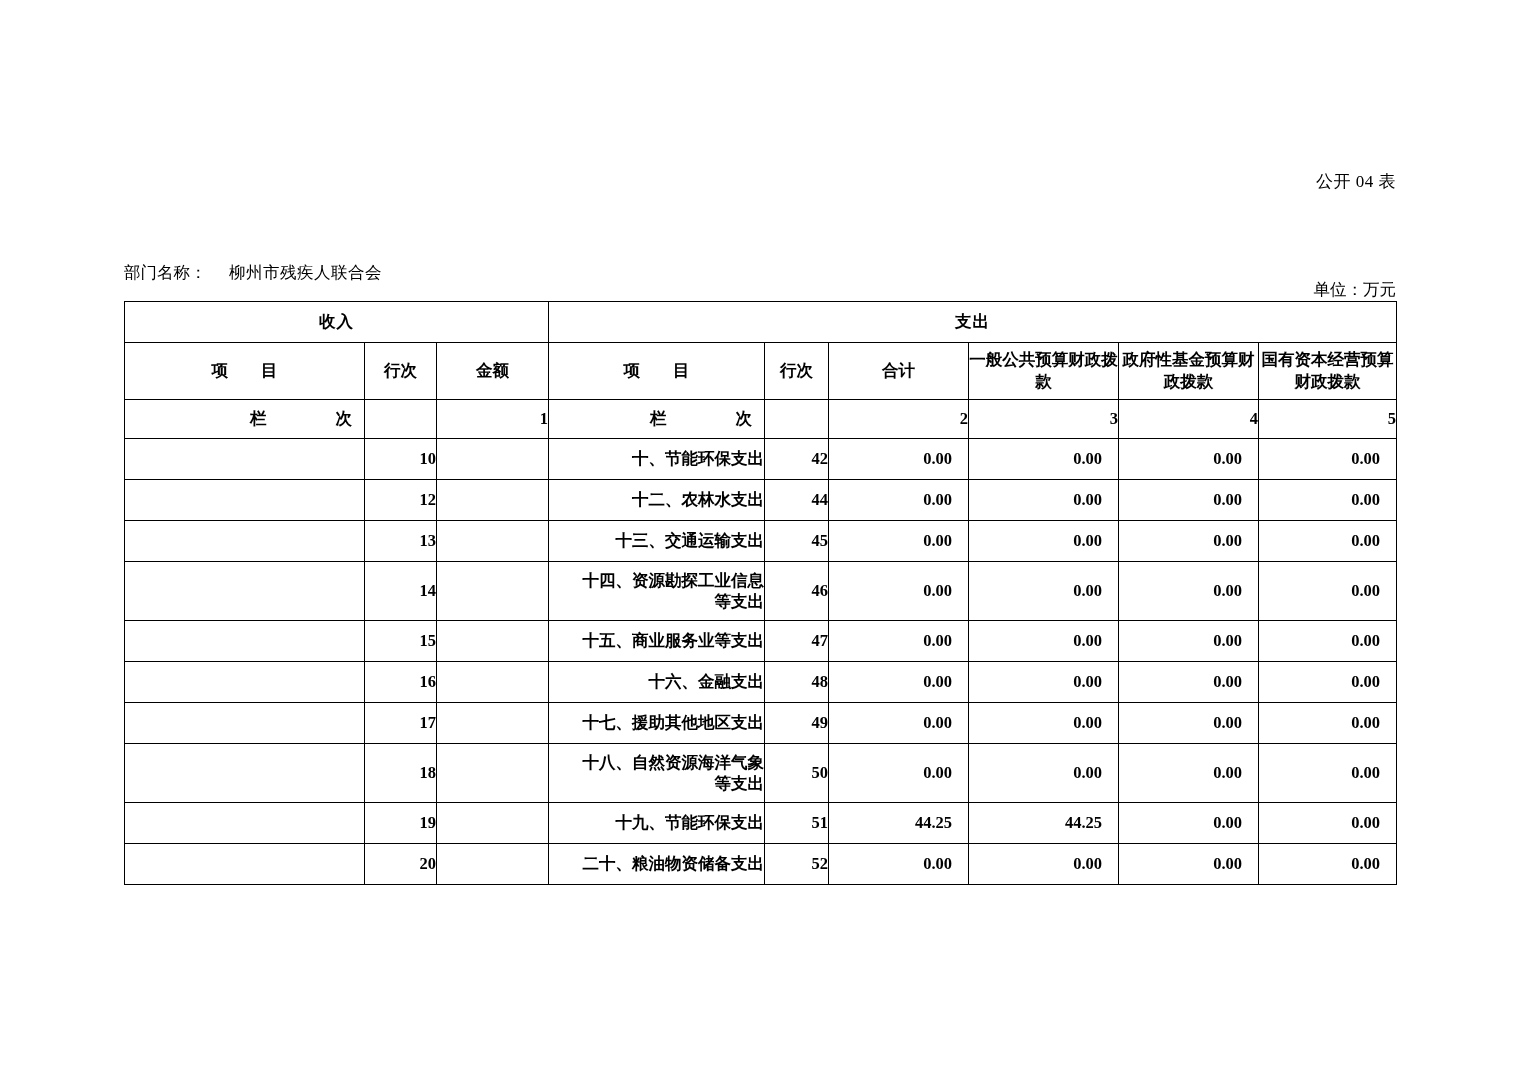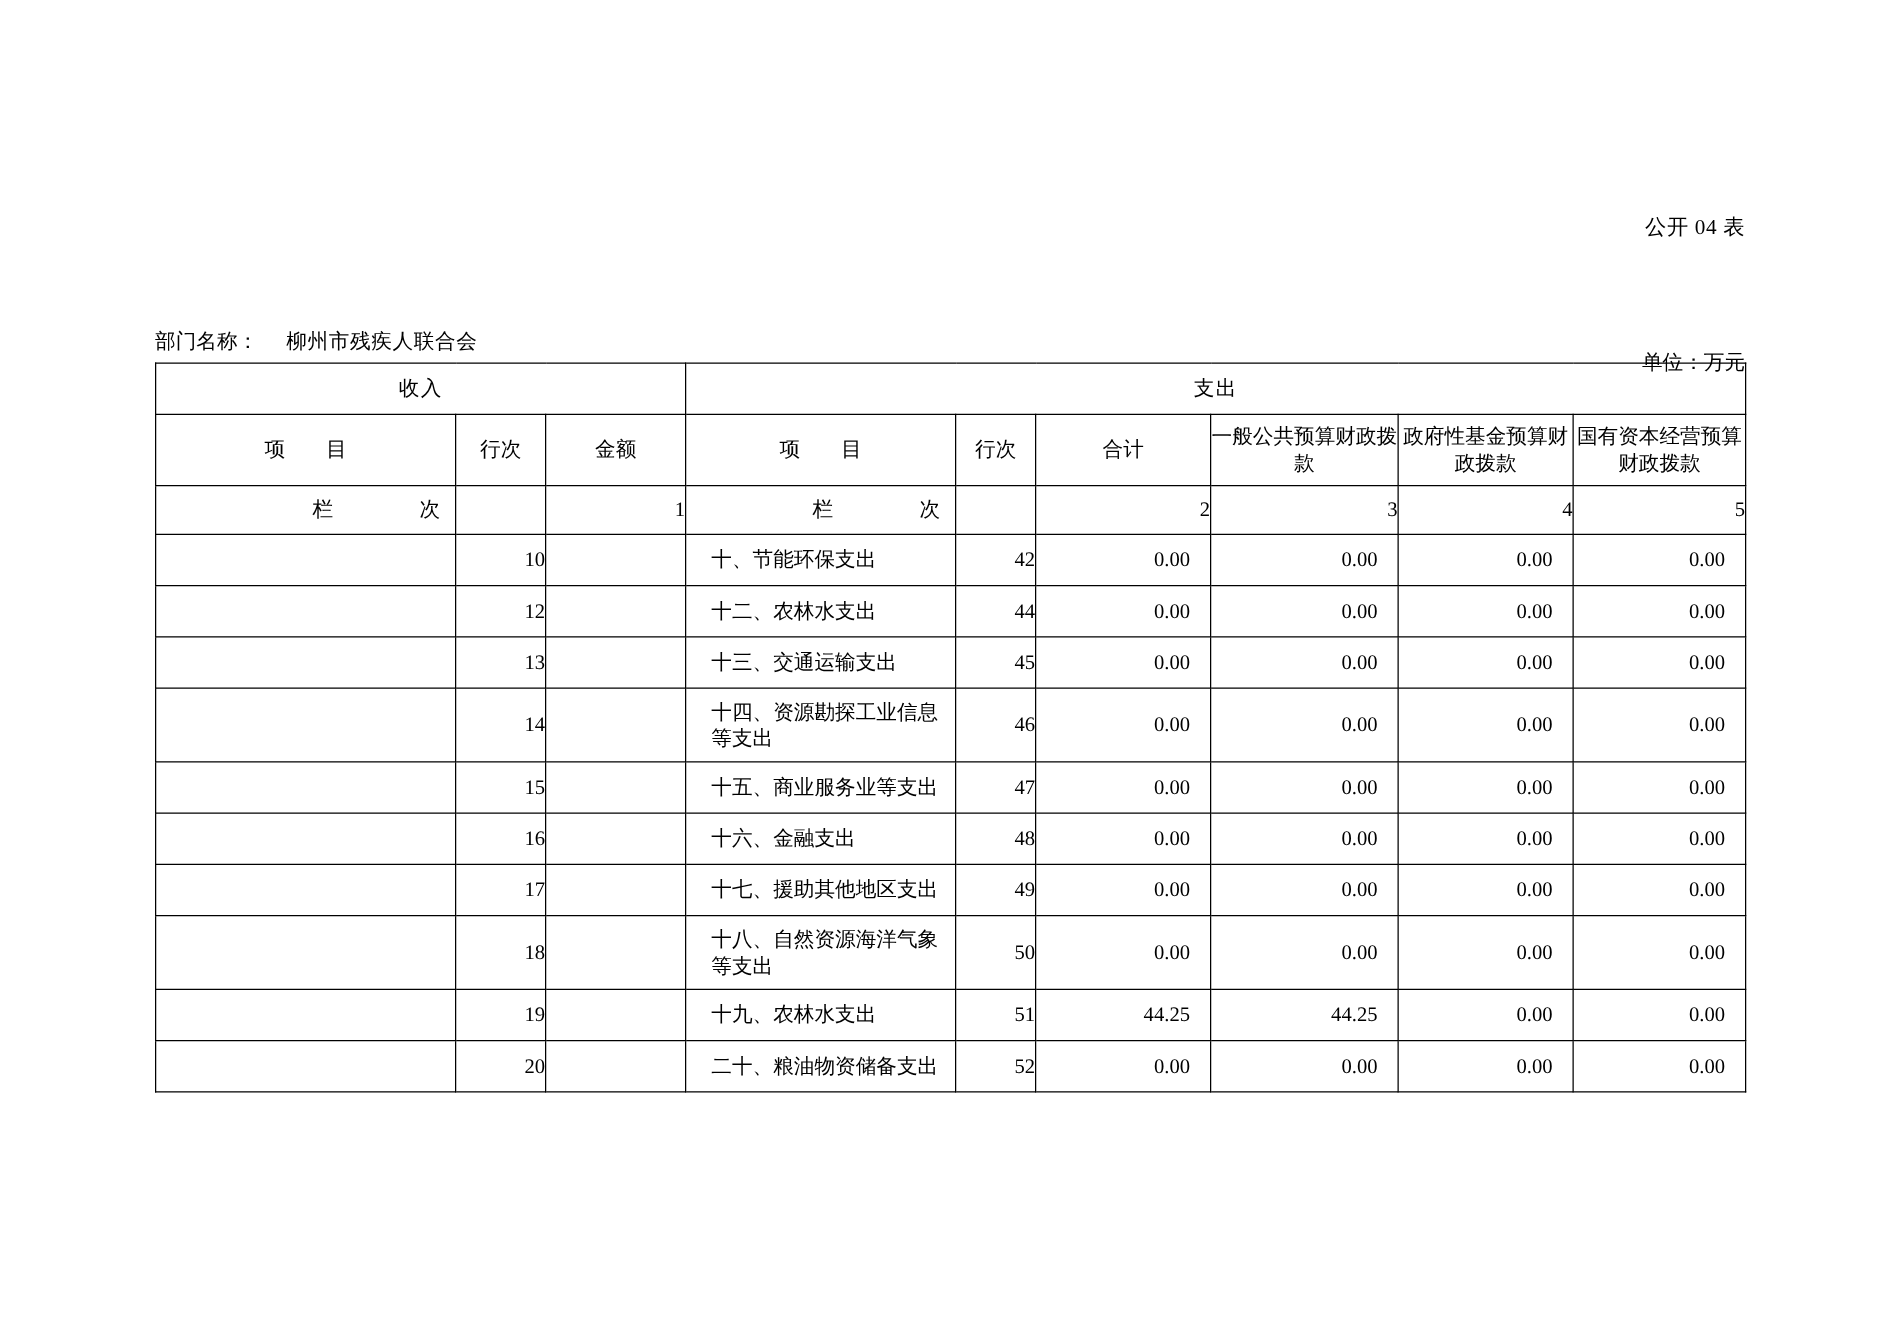--- a/index.html
+++ b/index.html
@@ -58,35 +58,36 @@
     letter-spacing: 0.5px;
   }
   .unit-label {
     position: absolute;
     right: 0;
     top: 17px;
     font-size: 16.5px;
   }
   table.main {
     position: absolute;
-    top: 290px;
+    top: 301px;
     left: 124px;
     width: 1272px;
     border-collapse: collapse;
     table-layout: fixed;
+    font-weight: bold;
   }
   table.main td {
     border: 1px solid #000000;
     font-size: 16.5px;
     padding: 0;
     vertical-align: middle;
   }
   .c-center { text-align: right; }
   .c-right  { text-align: right; padding-right: 16px !important; }
-  .c-left   { text-align: left; padding-left: 10px !important; margin-top: 28px; }
+  .c-left   { text-align: right; padding-left: 10px !important; margin-top: 28px; }
   .h-sec {
     height: 40px;
     text-align: center;
     font-size: 17px;
     letter-spacing: 1px;
   }
   .h-col {
     height: 56px;
     text-align: center;
     line-height: 1.35;
@@ -270,21 +271,21 @@
           <td class="c-right">0.00</td>
           <td class="c-right">0.00</td>
           <td class="c-right">0.00</td>
           <td class="c-right">0.00</td>
         </tr>
         <tr class="data-row">
           <td class="c-left"></td>
           <td class="c-center">19</td>
           <td class="c-center"></td>
           <td class="c-left">
-            <span class="item-text">十九、农林水支出</span>
+            <span class="item-text">十九、节能环保支出</span>
           </td>
           <td class="c-center">51</td>
           <td class="c-right">44.25</td>
           <td class="c-right">44.25</td>
           <td class="c-right">0.00</td>
           <td class="c-right">0.00</td>
         </tr>
         <tr class="data-row">
           <td class="c-left"></td>
           <td class="c-center">20</td>

